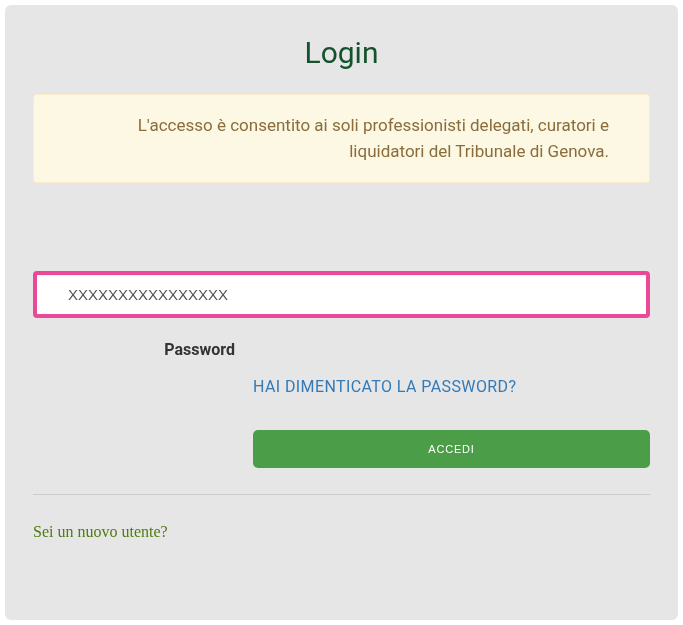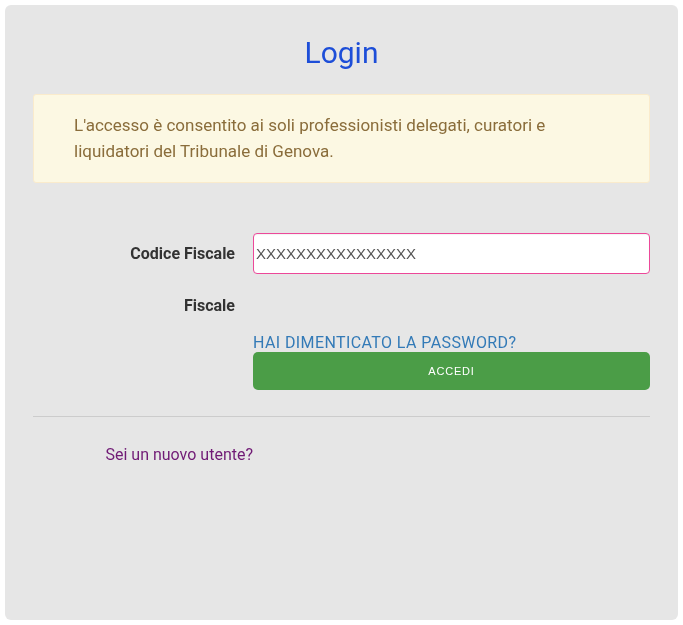--- a/index.html
+++ b/index.html
@@ -14,62 +14,64 @@
     }
     .card {
       background: #e6e6e6;
       border-radius: 6px;
       padding: 30px 28px 28px 28px;
       width: 673px;
       height: 615px;
     }
     .title {
       text-align: center;
-      color: #1d4ed8;
+      color: #14532d;
       font-size: 30px;
       font-weight: 400;
       margin-bottom: 24px;
     }
     .alert {
       background: #fcf8e3;
       border: 1px solid #faebcc;
       color: #8a6d3b;
       padding: 18px 40px;
-      text-align: left;
+      text-align: right;
       font-size: 17px;
       line-height: 1.5;
       border-radius: 3px;
       margin-bottom: 50px;
     }
     .form-row {
       display: flex;
       align-items: center;
       margin-bottom: 22px;
     }
     .form-label {
       width: 220px;
       text-align: right;
       padding-right: 18px;
       font-weight: 700;
       color: #333;
       font-size: 16px;
     }
     .form-input {
       flex: 1;
-      padding: 11px 2px;
-      border: 1px solid #ec4899;
+      padding: 11px 31px;
+      border: 4px solid #ec4899;
       border-radius: 4px;
       font-size: 15px;
       color: #555;
       background: #fff;
       box-shadow: inset 0 1px 1px rgba(0,0,0,0.05);
+      margin-top: 38px;
     }
     .link-row {
       padding-left: 220px;
       margin-top: -4px;
+      margin-bottom: 34px;
     }
     .forgot-link {
       color: #337ab7;
       text-decoration: none;
       font-size: 16px;
       letter-spacing: 0.4px;
     }
     .btn-row {
       padding-left: 220px;
       margin-bottom: 26px;
@@ -94,44 +96,44 @@
       border: none;
       border-top: 1px solid #ccc;
       margin-bottom: 28px;
     }
     .register-row {
       display: flex;
       align-items: center;
     }
     .register-text {
       width: 220px;
-      color: #701a75;
+      color: #4d7c0f;
       font-size: 16px;
-      text-align: right;
+      text-align: left;
       padding-left: 0;
+      font-family: Liberation Serif, serif;
     }
     .register-btn-wrap {
       flex: 1;
     }
   </style>
 </head>
 <body>
 
 <div class="card">
   <h1 class="title">Login</h1>
 
   <div class="alert">L'accesso è consentito ai soli professionisti delegati, curatori e liquidatori del Tribunale di Genova.</div>
 
   <div class="form-row">
-    <label class="form-label">Codice Fiscale</label>
     <input type="text" class="form-input" value="XXXXXXXXXXXXXXXX" style="">
   </div>
 
   <div class="form-row">
-    <label class="form-label">Fiscale</label>
+    <label class="form-label">Password</label>
   </div>
 
   <div class="link-row">
     <a href="#" class="forgot-link">HAI DIMENTICATO LA PASSWORD?</a>
   </div>
 
   <div class="btn-row">
     <button class="btn btn-login">ACCEDI</button>
   </div>
 

